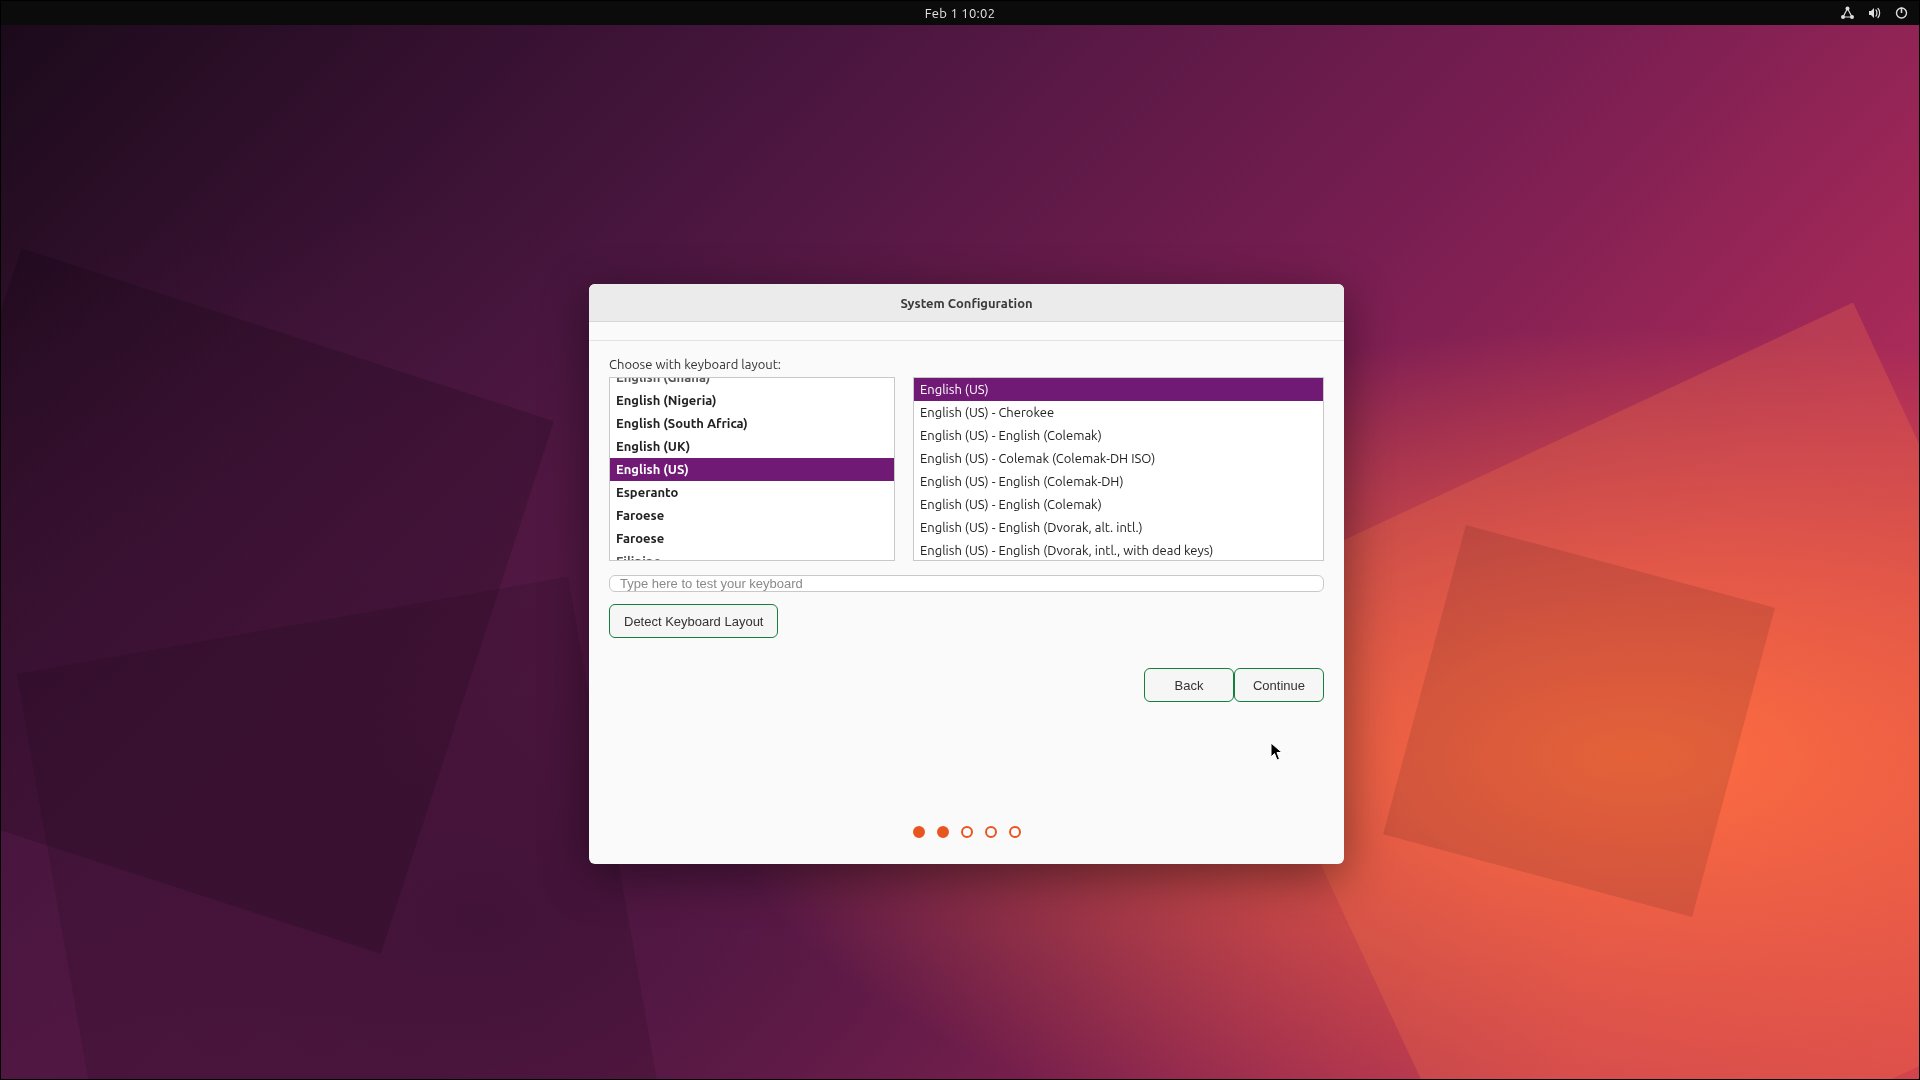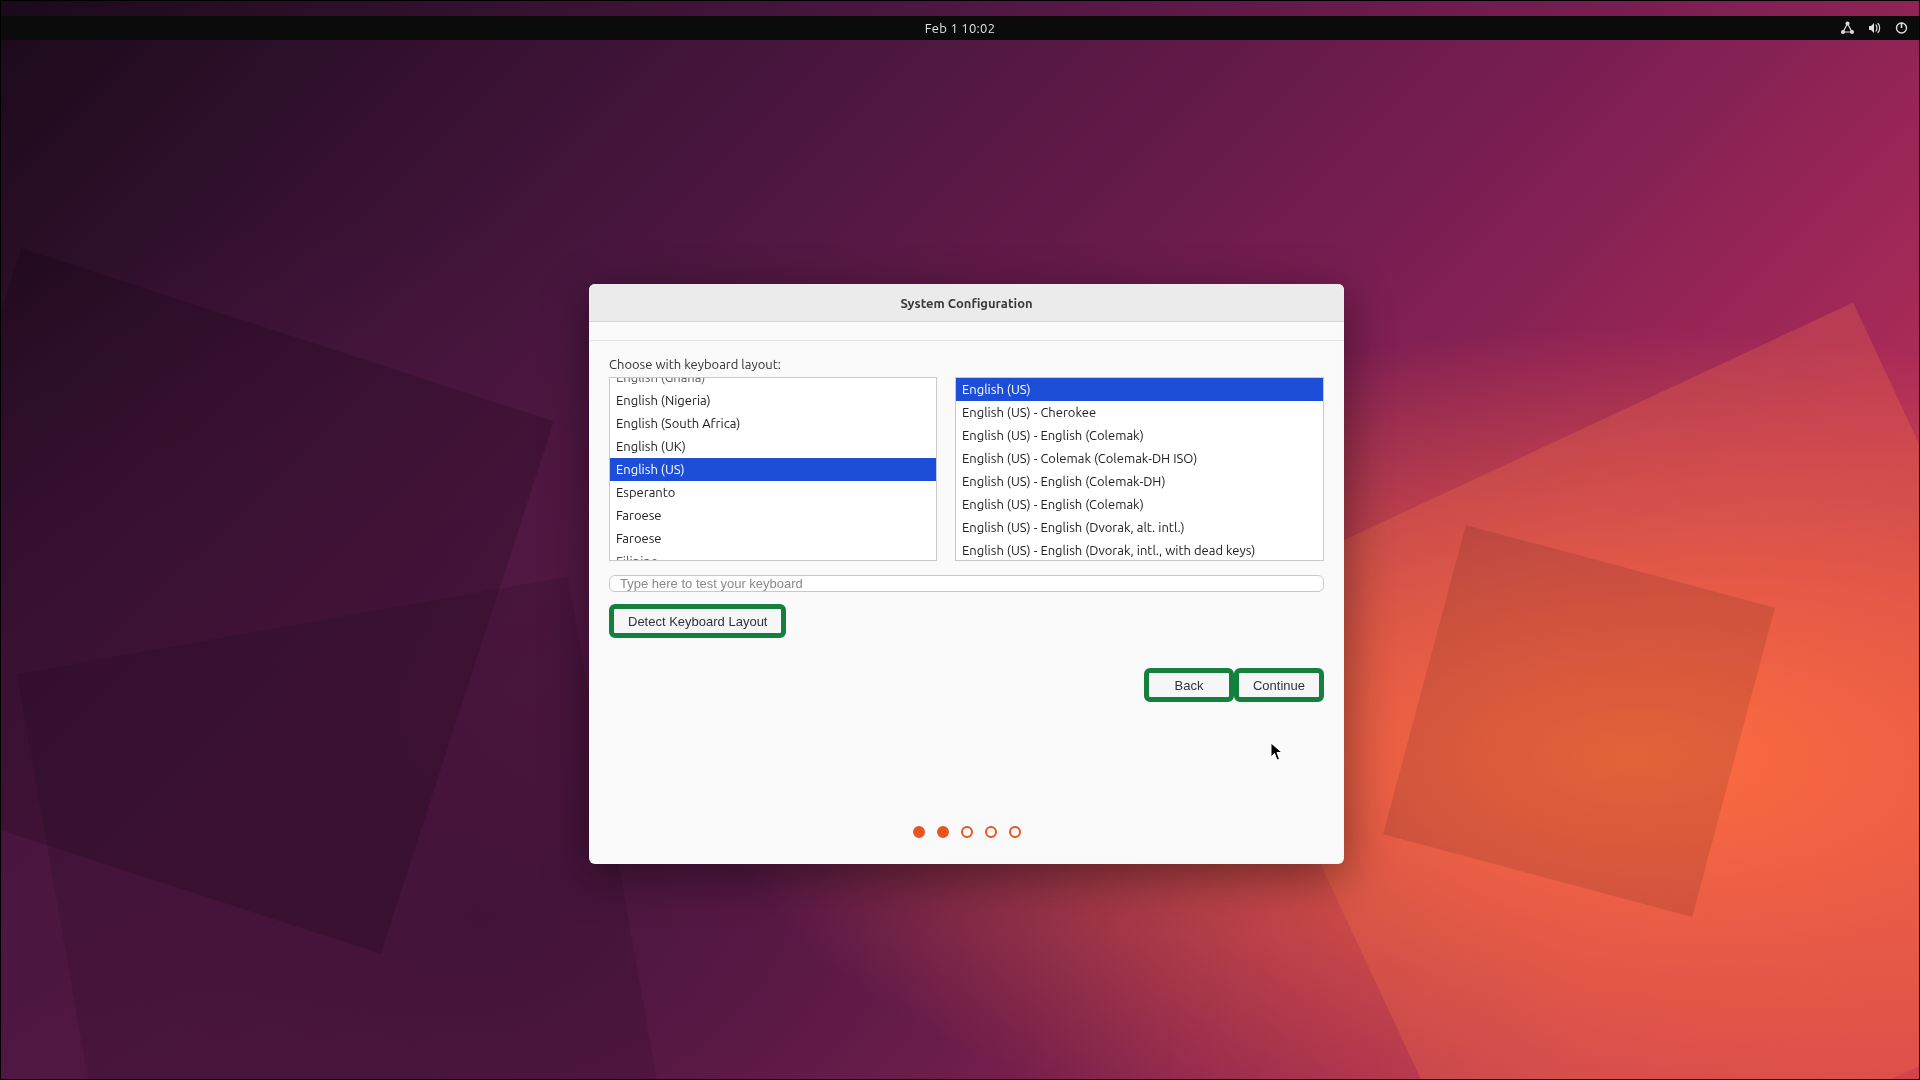--- a/index.html
+++ b/index.html
@@ -13,21 +13,21 @@
     border: 1px solid #000;
   }
   
   .geo1 { position:absolute; left:-80px; top:320px; width:560px; height:560px; background: rgba(0,0,0,0.15); transform: rotate(18deg); }
   .geo2 { position:absolute; left:60px; top:620px; width:560px; height:560px; background: rgba(0,0,0,0.10); transform: rotate(-10deg); }
   .geo3 { position:absolute; right:-120px; top:420px; width:720px; height:720px; background: rgba(255,120,70,0.25); transform: rotate(-25deg); }
   .geo4 { position:absolute; right:180px; top:560px; width:320px; height:320px; background: rgba(0,0,0,0.10); transform: rotate(15deg); }
 
   
   .topbar {
-    position: absolute; top:15px; left:0; right:0; height:24px;
+    position: absolute; top:0; left:0; right:0; height:24px;
     background:#0b0b0b; color:#e4e4e4; font-size:13px;
     display:flex; align-items:center; justify-content:center;
     z-index:10;
   }
   .topbar .clock { letter-spacing:0.3px; }
   .topbar .tray { position:absolute; right:10px; display:flex; gap:12px; align-items:center; }
   .tray-icon svg { display:block; }
 
   
   .dialog {
@@ -43,35 +43,35 @@
   .dialog-body { padding:18px 20px 0 20px; }
   .dialog-heading { font-size:24px; font-weight:400; color:#2b2b2b; margin-bottom:16px; }
   .dialog-sep { border:none; border-top:1px solid #e3e3e3; margin:0 -20px 16px -20px; }
   .choose-label { font-size:13px; color:#333; margin-bottom:6px; }
 
   .lists { display:flex; gap:18px; }
   .listbox {
     border:1px solid #c9c9c9; height:184px; overflow:hidden;
     font-size:13px; color:#222; background:#fff; position:relative;
   }
-  .listbox.left  { width:328px; }
+  .listbox.left  { width:286px;font-weight:bold; }
   .listbox.right { width:354px; flex:1; }
   .listbox .item { padding:3px 6px; line-height:17px; white-space:nowrap; cursor:default; }
   .listbox .item.partial-top { margin-top:-12px; color:#555; }
   .listbox .item.partial-bot { color:#555; }
-  .listbox .item.selected { background:#1d4ed8; color:#fff; }
+  .listbox .item.selected { background:#701a75; color:#fff; }
 
   .test-input {
     width:100%; margin-top:14px; height:17px; border:1px solid #c9c9c9; border-radius:6px;
     padding:0 10px; font-size:13px; color:#333; background:#fff;
   }
   .test-input::placeholder { color:#8a8a8a; }
 
   .detect-btn, .nav-btn {
-    height:34px; border:5px solid #15803d; border-radius:6px; background:#f6f6f6;
+    height:34px; border:1px solid #15803d; border-radius:6px; background:#f6f6f6;
     font-size:13px; color:#333; padding:0 14px; cursor:pointer;
   }
   .detect-btn { margin-top:12px; }
   .nav-row { display:flex; justify-content:flex-end; margin-top:30px; }
   .nav-btn { min-width:90px; }
 
   .pager { position:absolute; left:0; right:0; bottom:26px; display:flex; justify-content:center; gap:12px; }
   .dot { width:12px; height:12px; border-radius:50%; border:2px solid #e95420; background:transparent; }
   .dot.filled { background:#e95420; }
 

